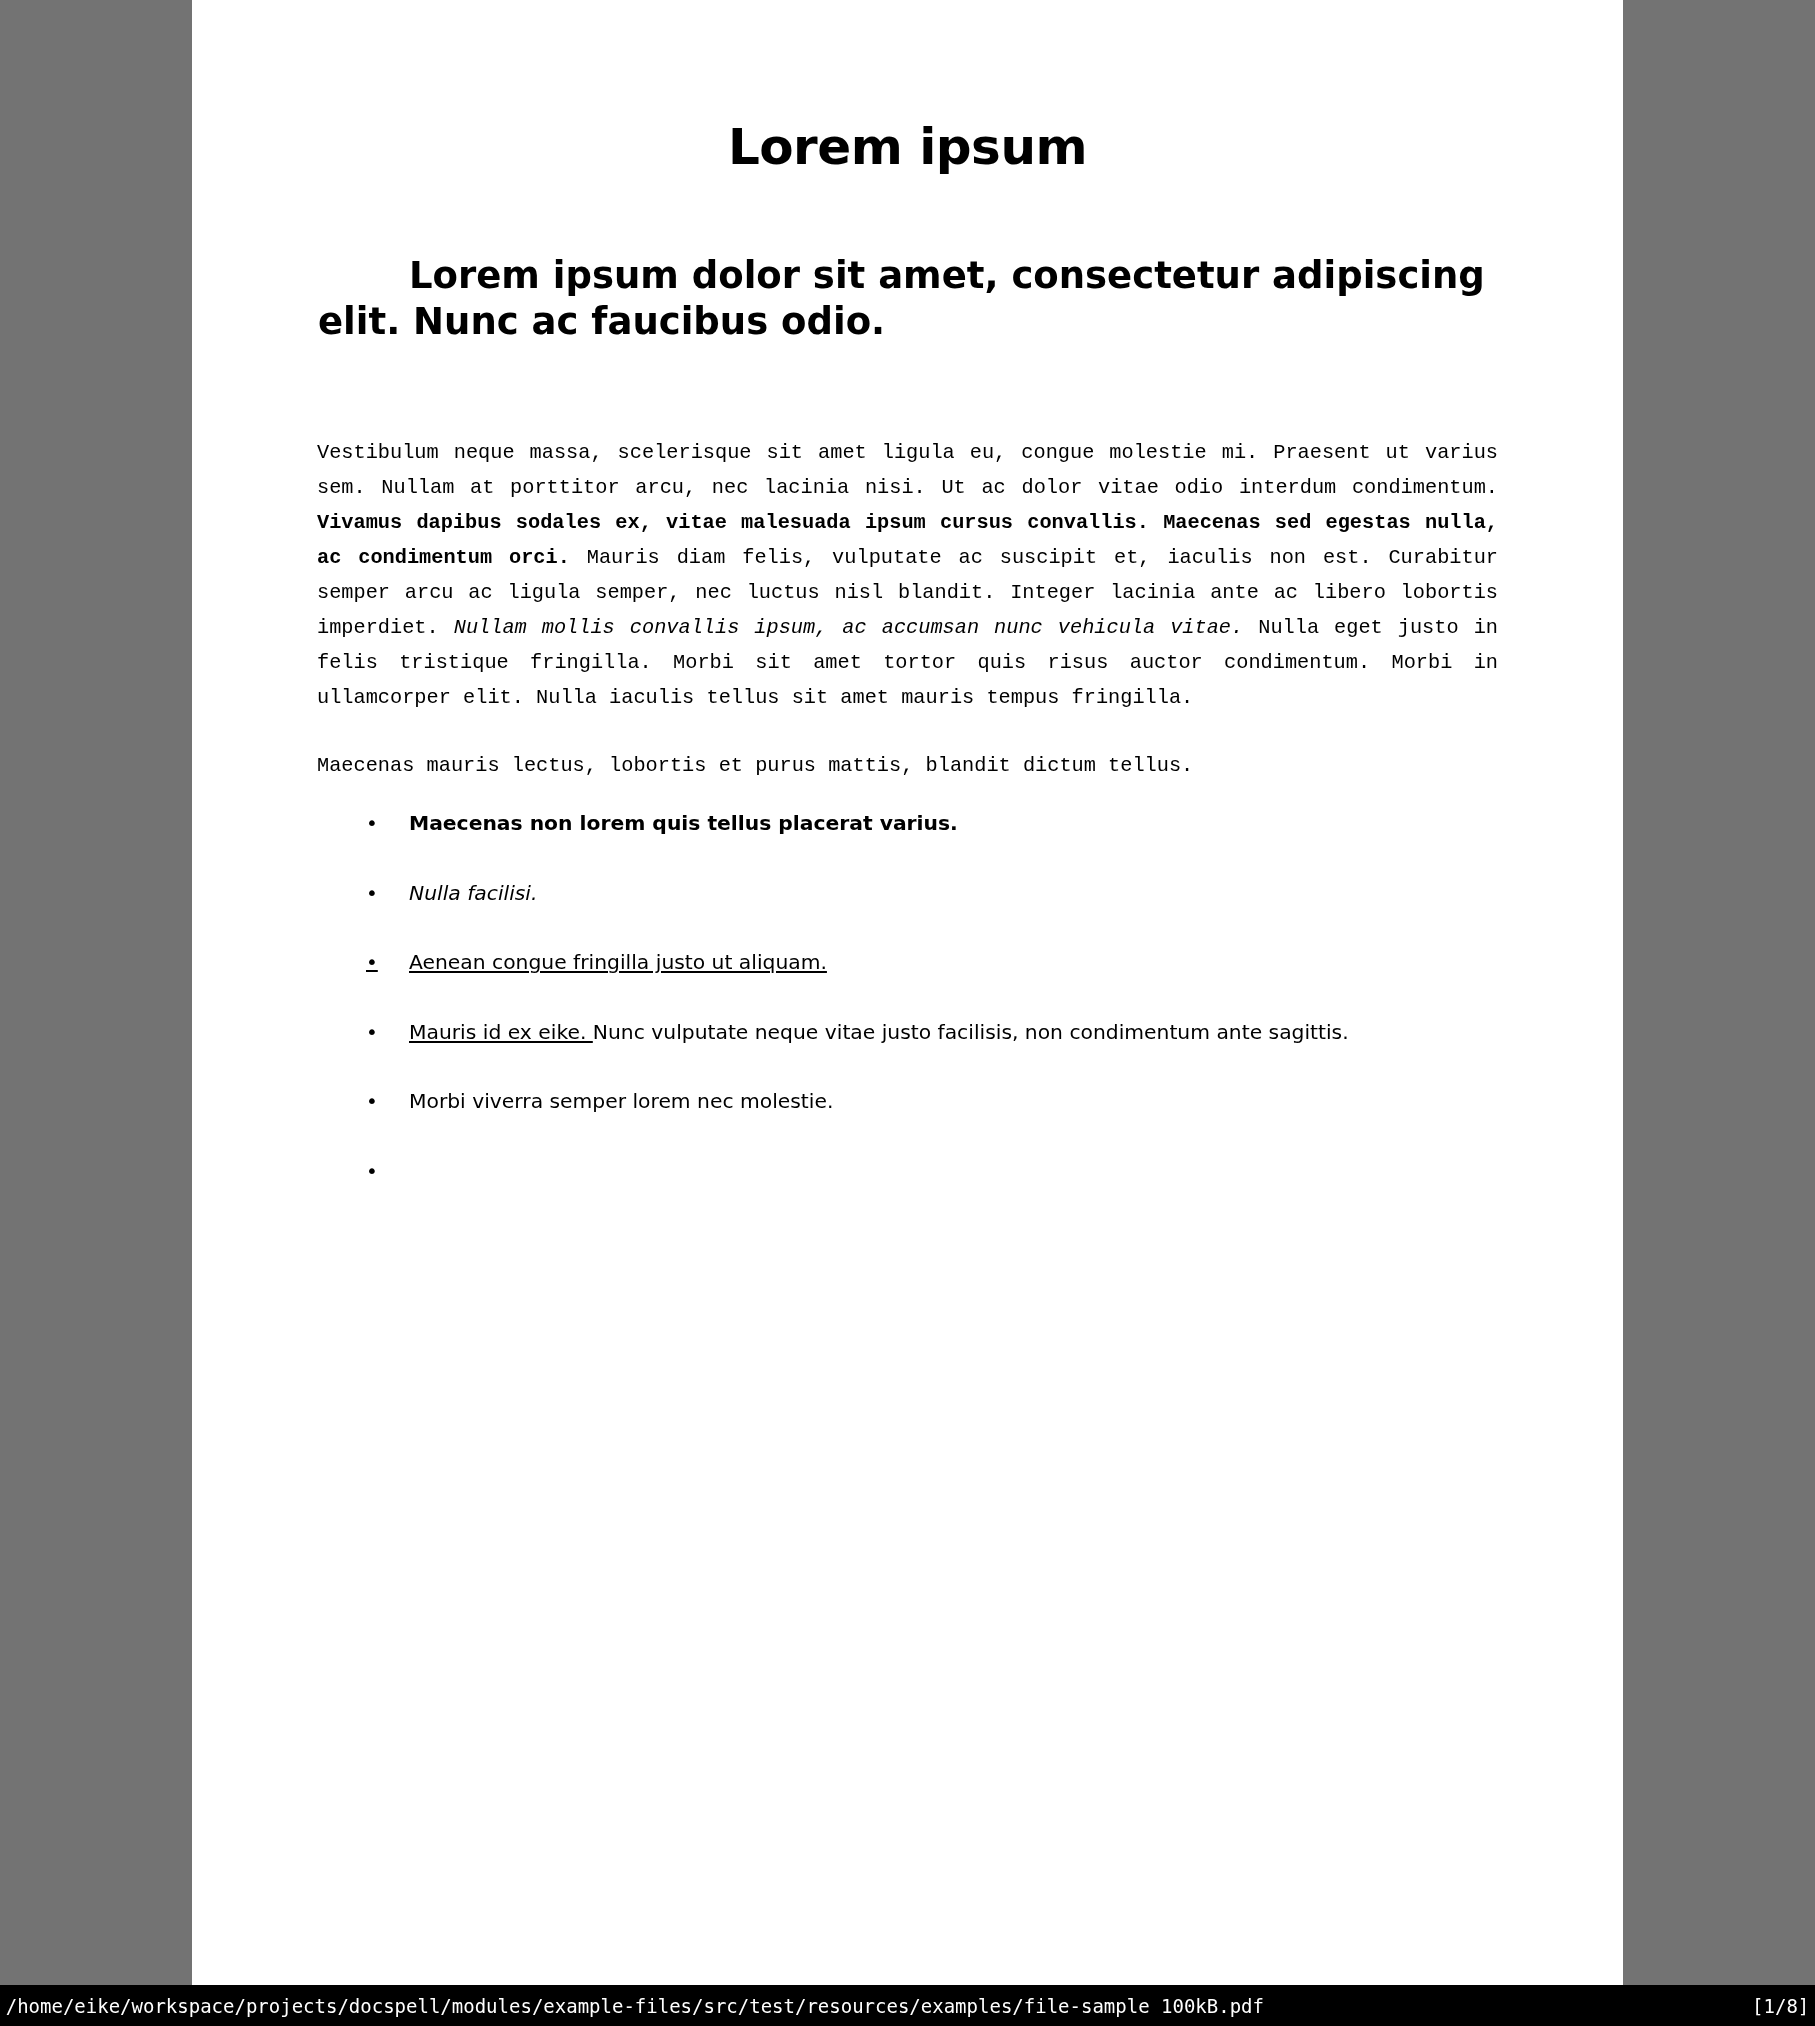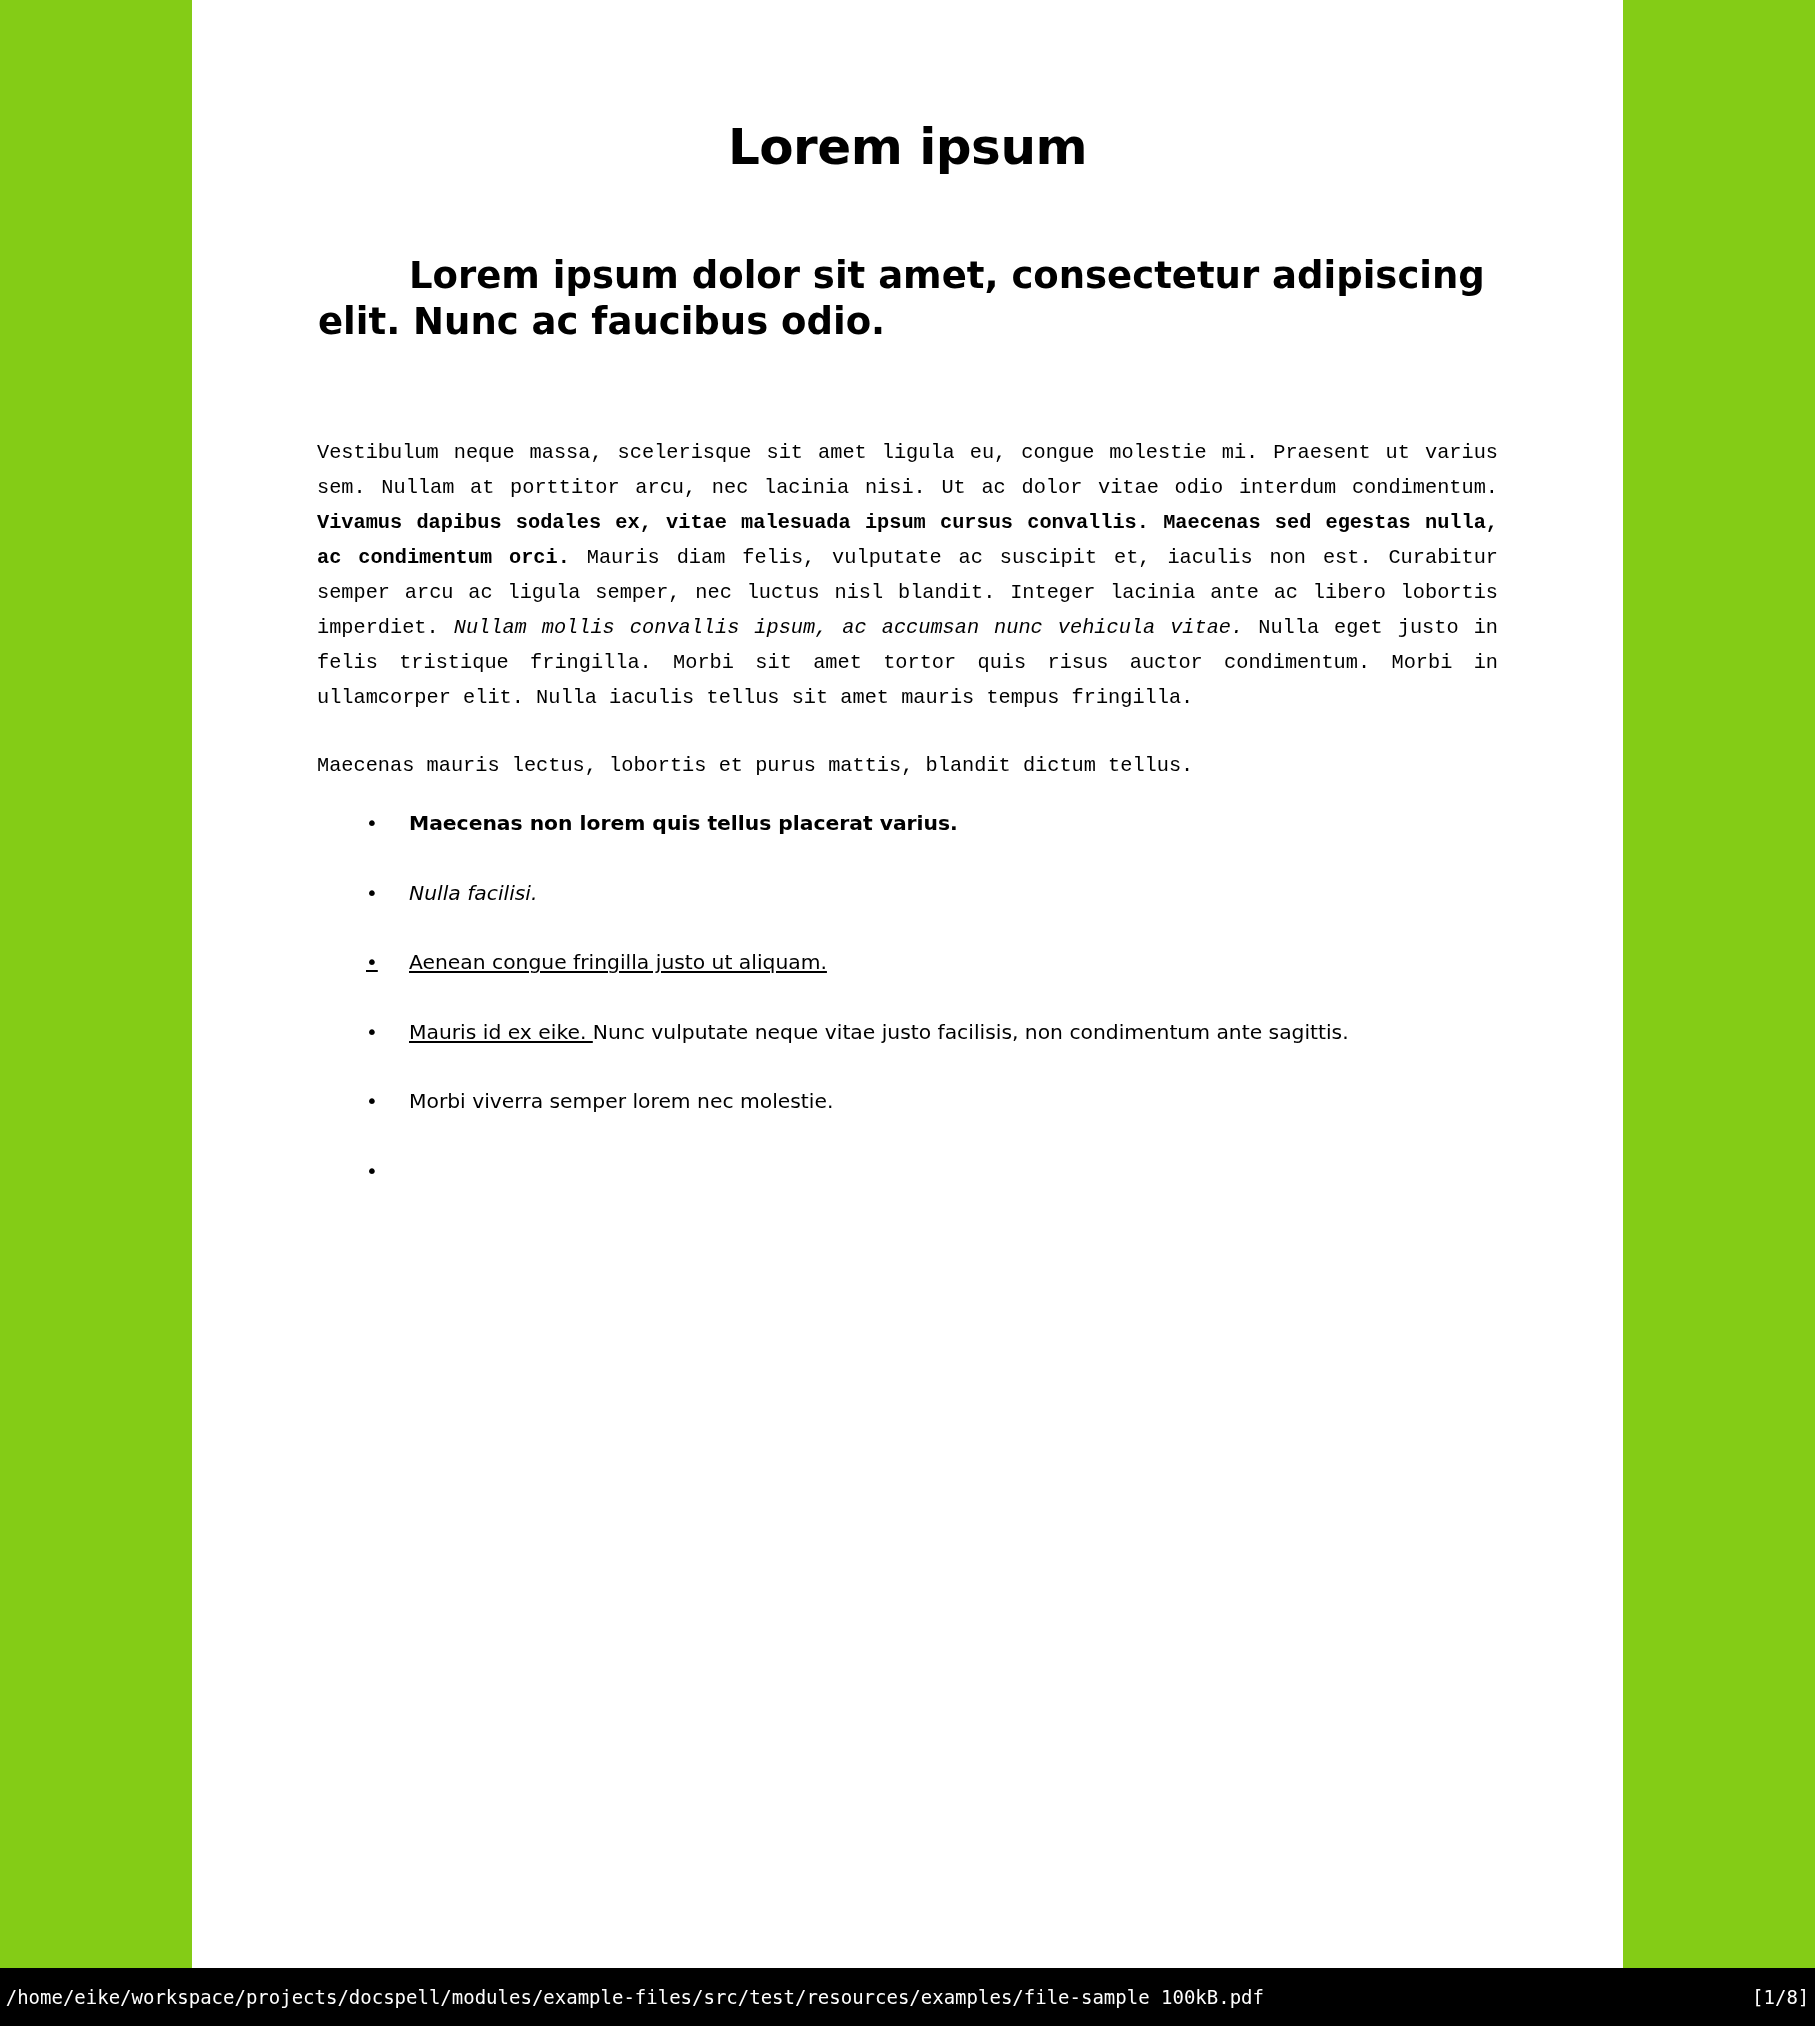--- a/index.html
+++ b/index.html
@@ -11,21 +11,21 @@
     overflow: hidden;
   }
   body {
     font-family: "DejaVu Sans", sans-serif;
   }
 
   #viewer {
     position: relative;
     width: 1815px;
     height: 2026px;
-    background: #84cc16;
+    background: #737373;
   }
 
   
   #page {
     position: absolute;
     left: 192px;
     top: 0px;
     width: 1431px;
     height: 1985px;
     background: #ffffff;
@@ -110,21 +110,21 @@
   
   li.underlined-item .bullet { text-decoration: underline; }
   li.underlined-item .txt { text-decoration: underline; }
 
   
   #statusbar {
     position: absolute;
     left: 0;
     bottom: 0;
     width: 1815px;
-    height: 58px;
+    height: 41px;
     background: #000000;
     color: #ffffff;
     font-family: "DejaVu Sans Mono", monospace;
     font-size: 19px;
     display: flex;
     align-items: center;
     justify-content: space-between;
     box-sizing: border-box;
     padding: 0 5.7px;
   }

